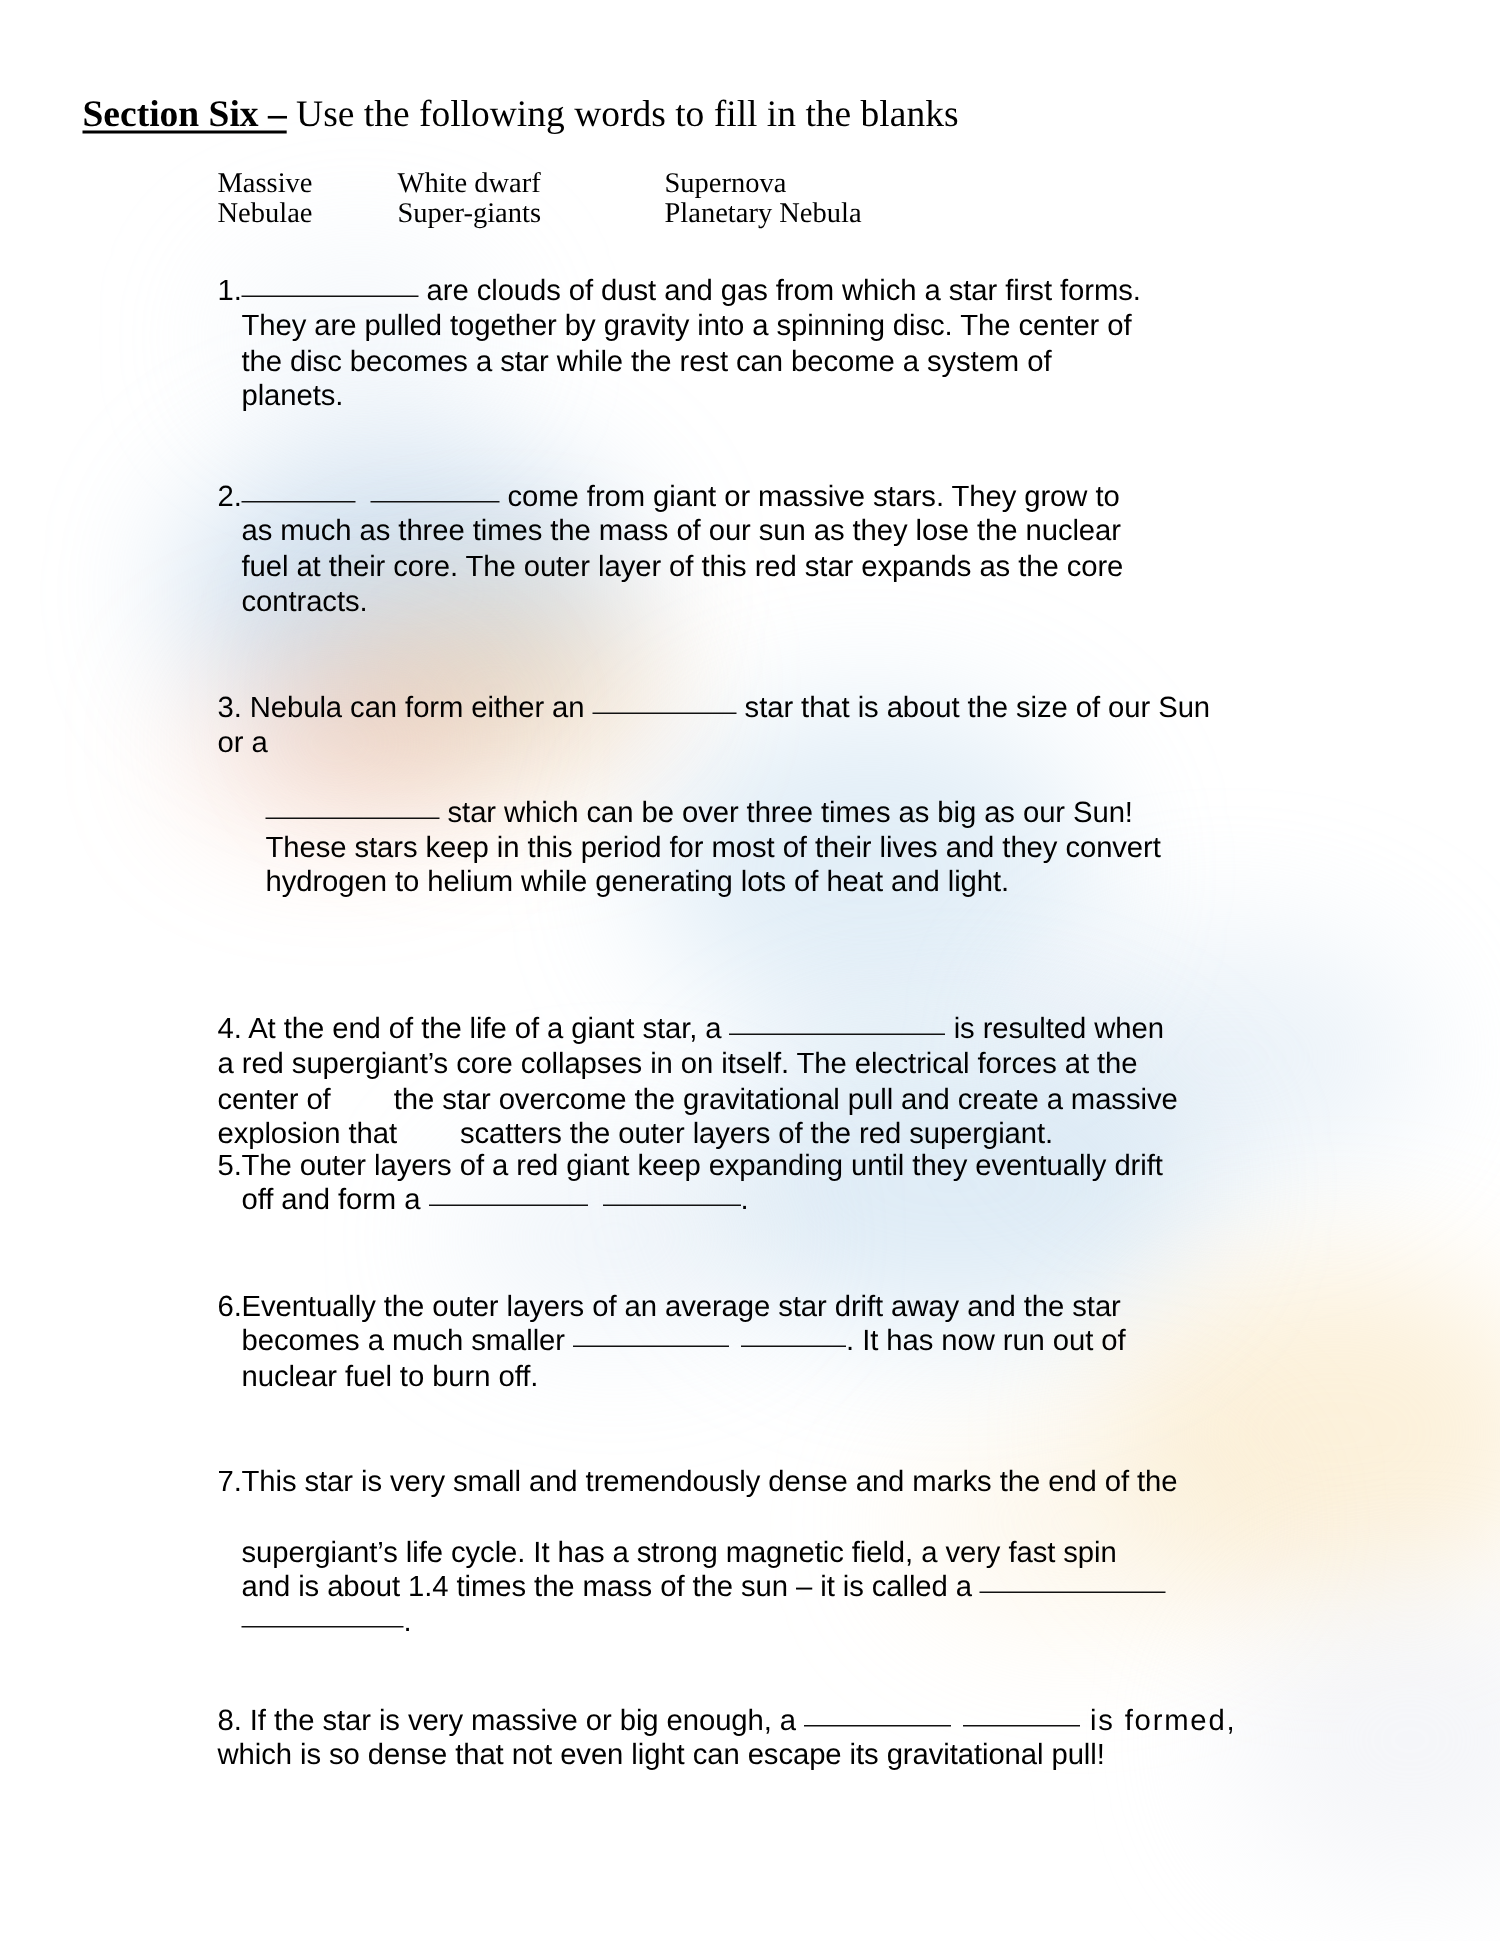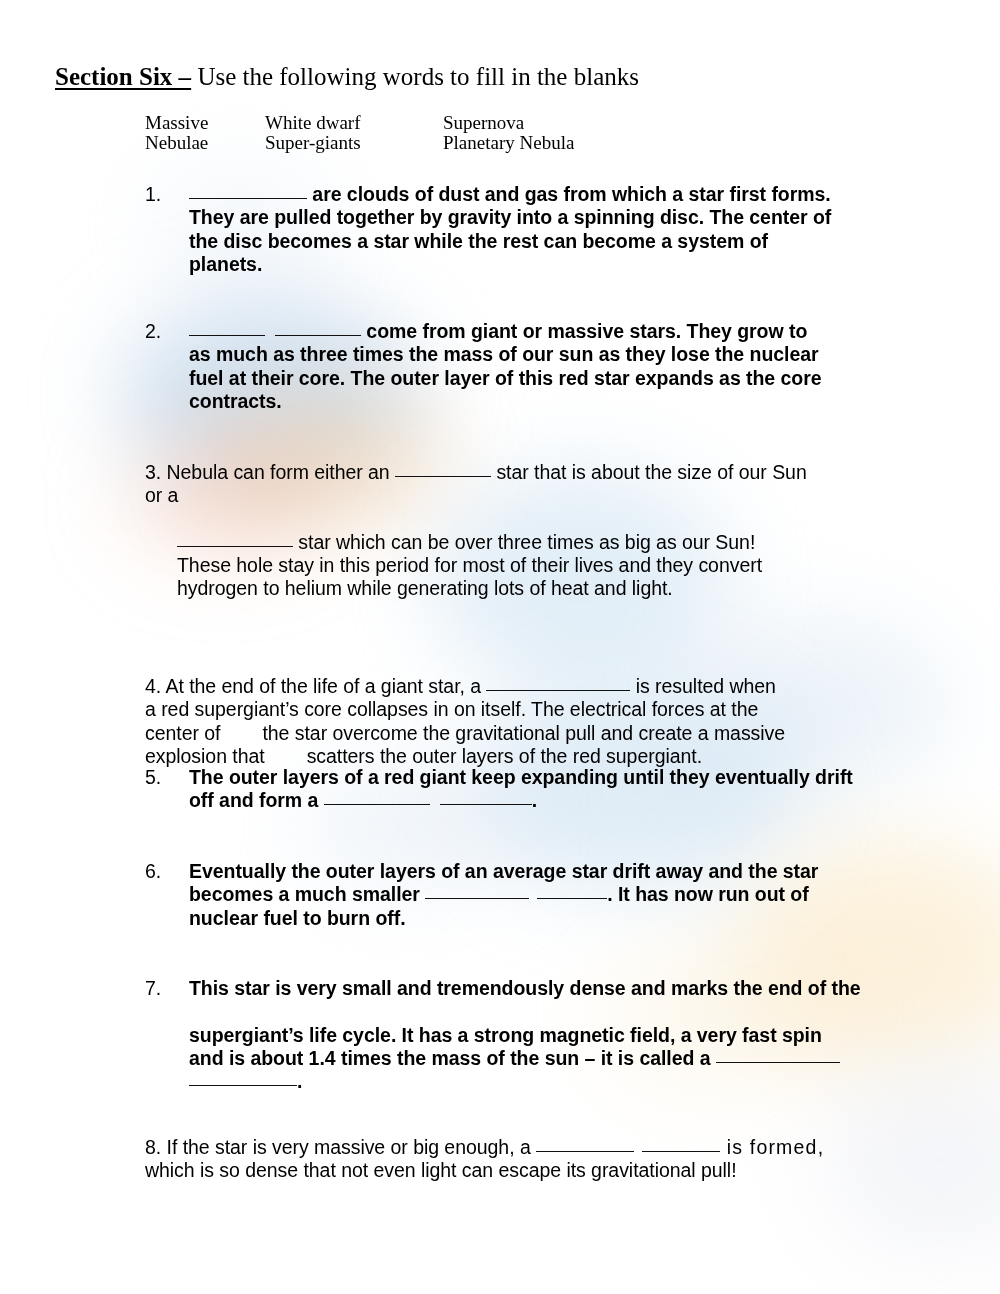--- a/index.html
+++ b/index.html
@@ -108,22 +108,21 @@
     left: 145px;
     width: 720px;
   }
   .q-hang .q-num {
     position: absolute;
     left: 0;
     top: 0;
     width: 30px;
   }
   .q-hang .q-body {
-    margin-left: 44px;
-    font-weight: bold;
+    margin-left: 16px;
   }
   
   .q-flush {
     left: 145px;
     width: 730px;
   }
   .q-flush .q-body { margin-left: 0; }
 
   .blank {
     display: inline-block;
@@ -202,21 +201,21 @@
           <span class="line"><span>fuel at their core.  The outer layer of this red star expands as the core</span></span>
           <span class="line"><span>contracts.</span></span>
         </div>
       </div>
     <div class="q q-flush" id="q3">
         <div class="q-body">
           <span class="line"><span>3.  Nebula can form either an </span><span class="blank" style="width: 96px;"></span><span> star that is about the size of our Sun</span></span>
           <span class="line"><span>or a</span></span>
           <span class="blank-line"></span>
           <span class="line" style="margin-left: 32px;"><span class="blank" style="width: 116px;"></span><span> star which can be over three times as big as our Sun!</span></span>
-          <span class="line" style="margin-left: 32px;"><span>These hole stay in this period for most of their lives and they convert</span></span>
+          <span class="line" style="margin-left: 32px;"><span>These stars keep in this period for most of their lives and they convert</span></span>
           <span class="line" style="margin-left: 32px;"><span>hydrogen to helium while generating lots of heat and light.</span></span>
         </div>
       </div>
     <div class="q q-flush" id="q4">
         <div class="q-body">
           <span class="line"><span>4.  At the end of the life of a giant star, a </span><span class="blank" style="width: 144px;"></span><span> is resulted when</span></span>
           <span class="line"><span>a red  supergiant’s core collapses in on itself.  The electrical forces at the</span></span>
           <span class="line"><span>center of</span><span style="display: inline-block; width: 42px;"></span><span>the star overcome the gravitational pull and create a massive</span></span>
           <span class="line"><span>explosion that</span><span style="display: inline-block; width: 42px;"></span><span>scatters the outer layers of the red supergiant.</span></span>
         </div>

